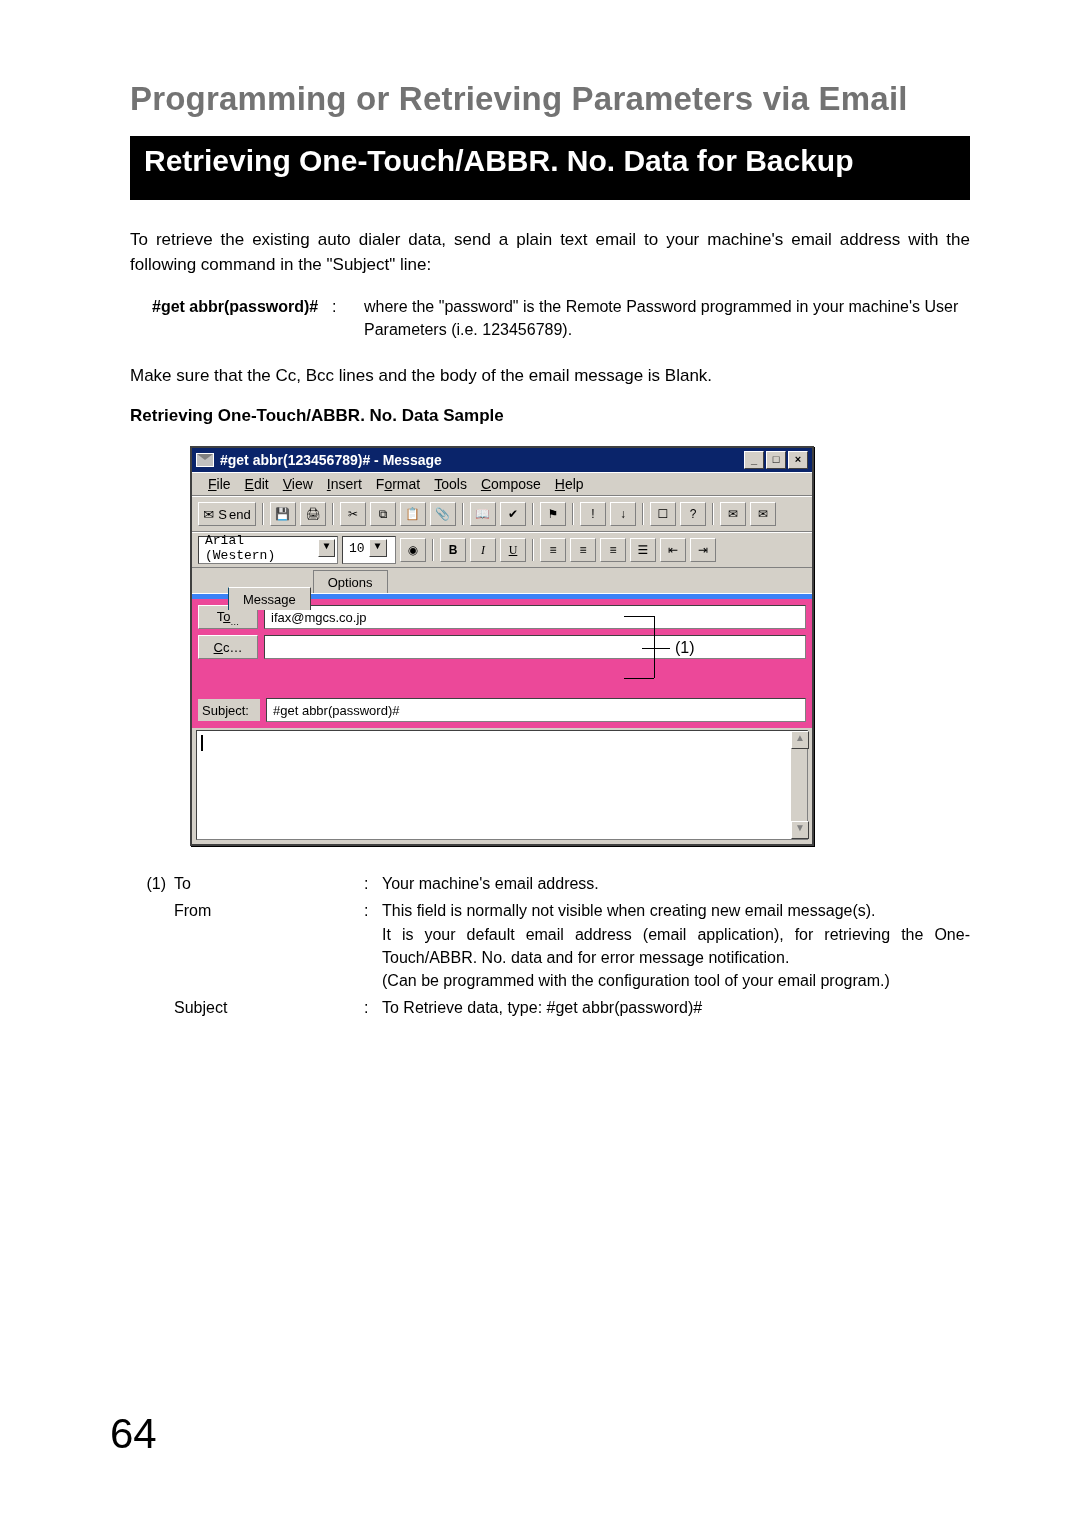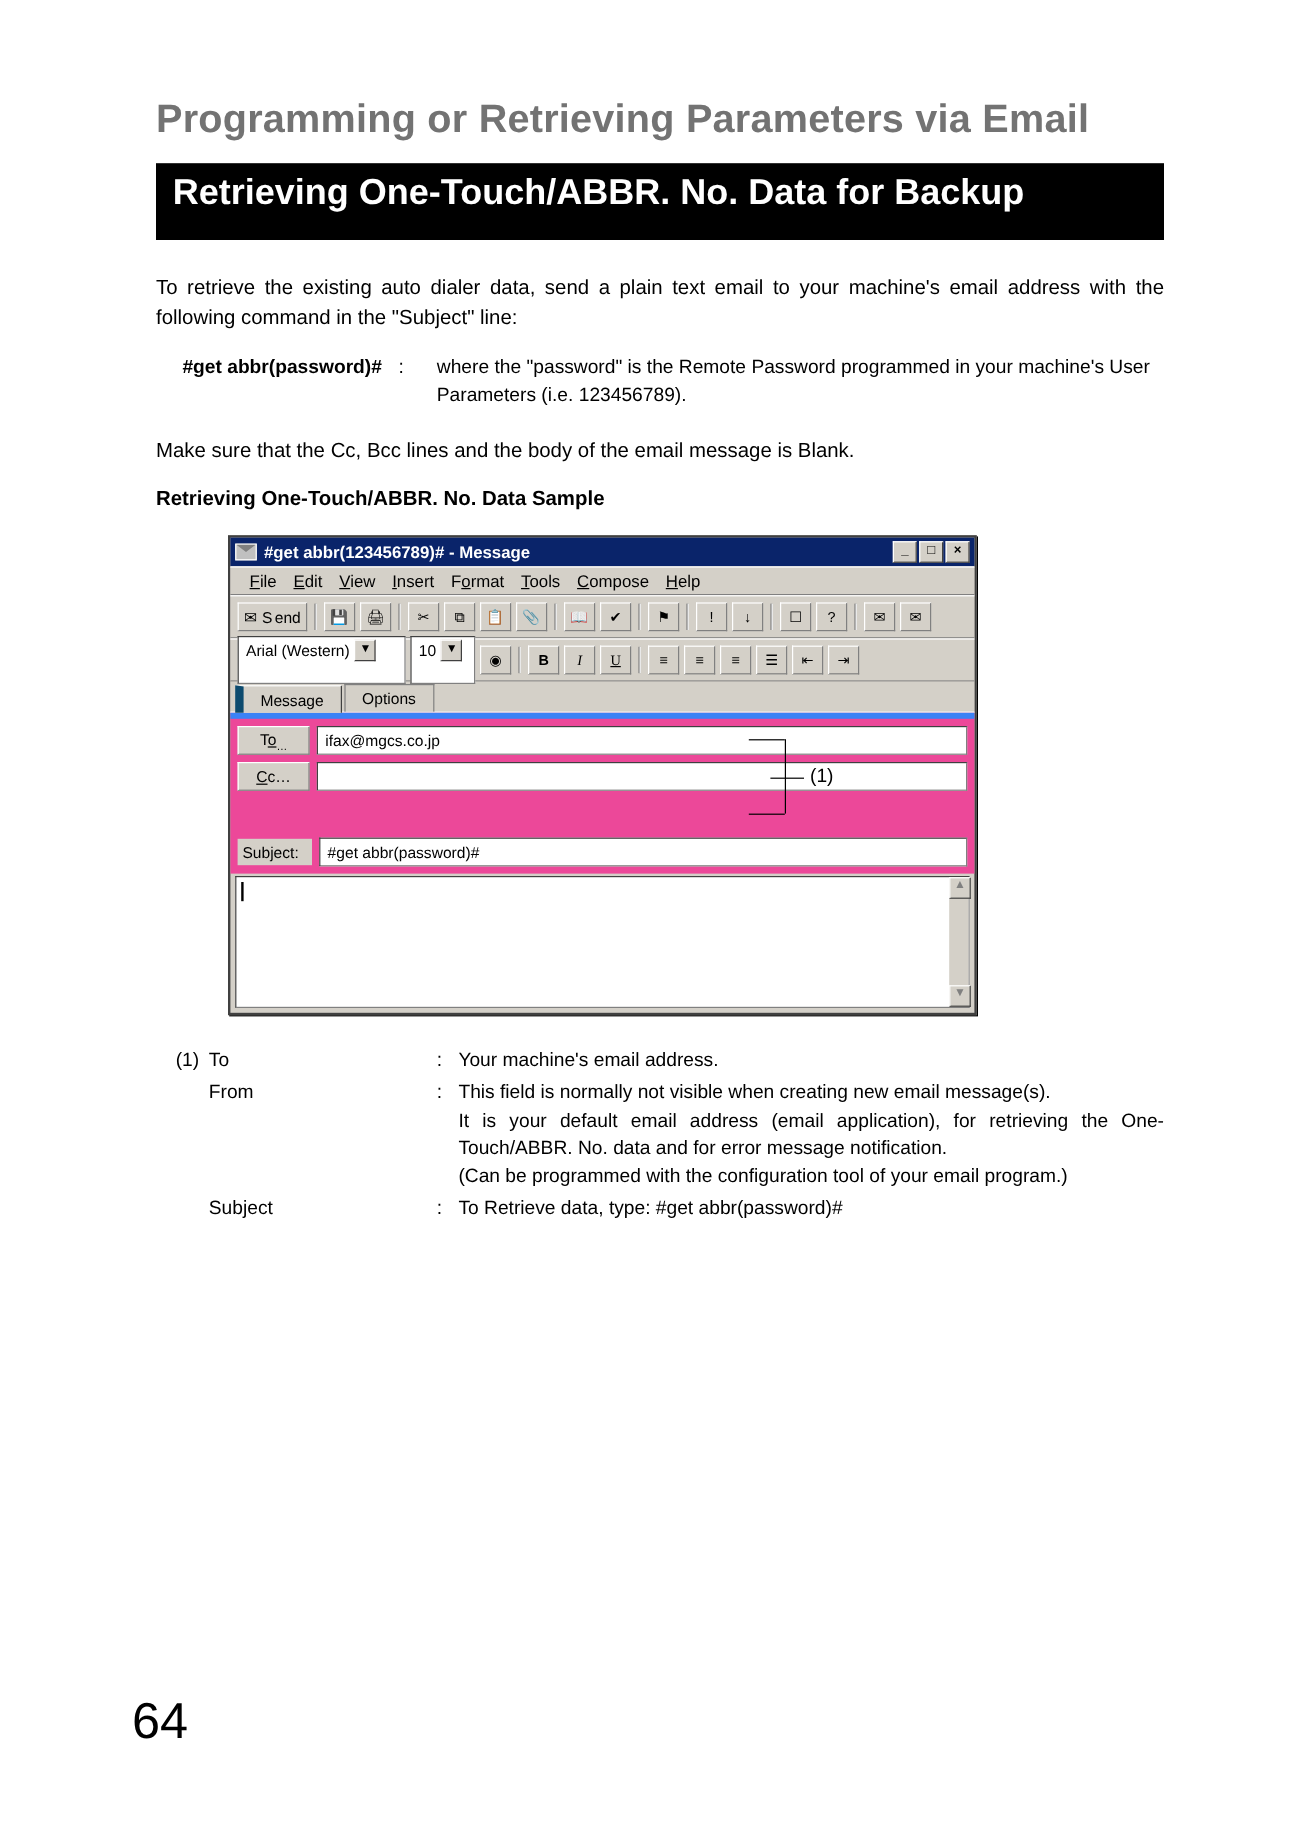--- a/index.html
+++ b/index.html
@@ -138,21 +138,21 @@
     width:56px; font-size:13px; gap:2px;
     display:flex; align-items:center; justify-content:center;
     border:1px solid #fff; border-right-color:#808080; border-bottom-color:#808080;
     height:22px;
   }
   .combo {
     height:22px; background:#fff;
     border:1px solid #808080;
     border-top-color:#404040; border-left-color:#404040;
     display:flex; align-items:center;
-    font-size:13px; padding:0 2px 16px 6px;
+    font-size:13px; padding:0 2px 4px 6px;font-family:Liberation Mono, monospace;
   }
   .combo .arrow {
     width:16px; height:16px; background:#d4d0c8;
     border:1px solid #fff; border-right-color:#404040; border-bottom-color:#404040;
     margin-left:4px; text-align:center; font-size:10px; line-height:14px;
   }
   .ew-tabs {
     background:#d4d0c8;
     display:flex;
     padding: 2px 4px 0 4px;
@@ -160,23 +160,23 @@
     gap:2px;
     font-size:13px;
   }
   .ew-tab {
     padding:4px 14px 3px 14px;
     border:1px solid #808080;
     border-bottom:none;
     background:#d4d0c8;
   }
   .ew-tab.active {
-    border-top:1px solid #fff; border-left:7px solid #0c4a6e;
+    border-top:1px solid #fff; border-left:1px solid #0c4a6e;
     border-right:1px solid #404040;
-    position:relative; top:1px; background:#d4d0c8;
+    position:relative; top:17px; background:#d4d0c8;margin-left:32px;
   }
   .ew-fields {
     background:#ec4899;
     padding:6px;
     border-top:5px solid #3b82f6;
   }
   .frow {
     display:flex; align-items:center; margin-bottom:6px;
   }
   .flbl {

